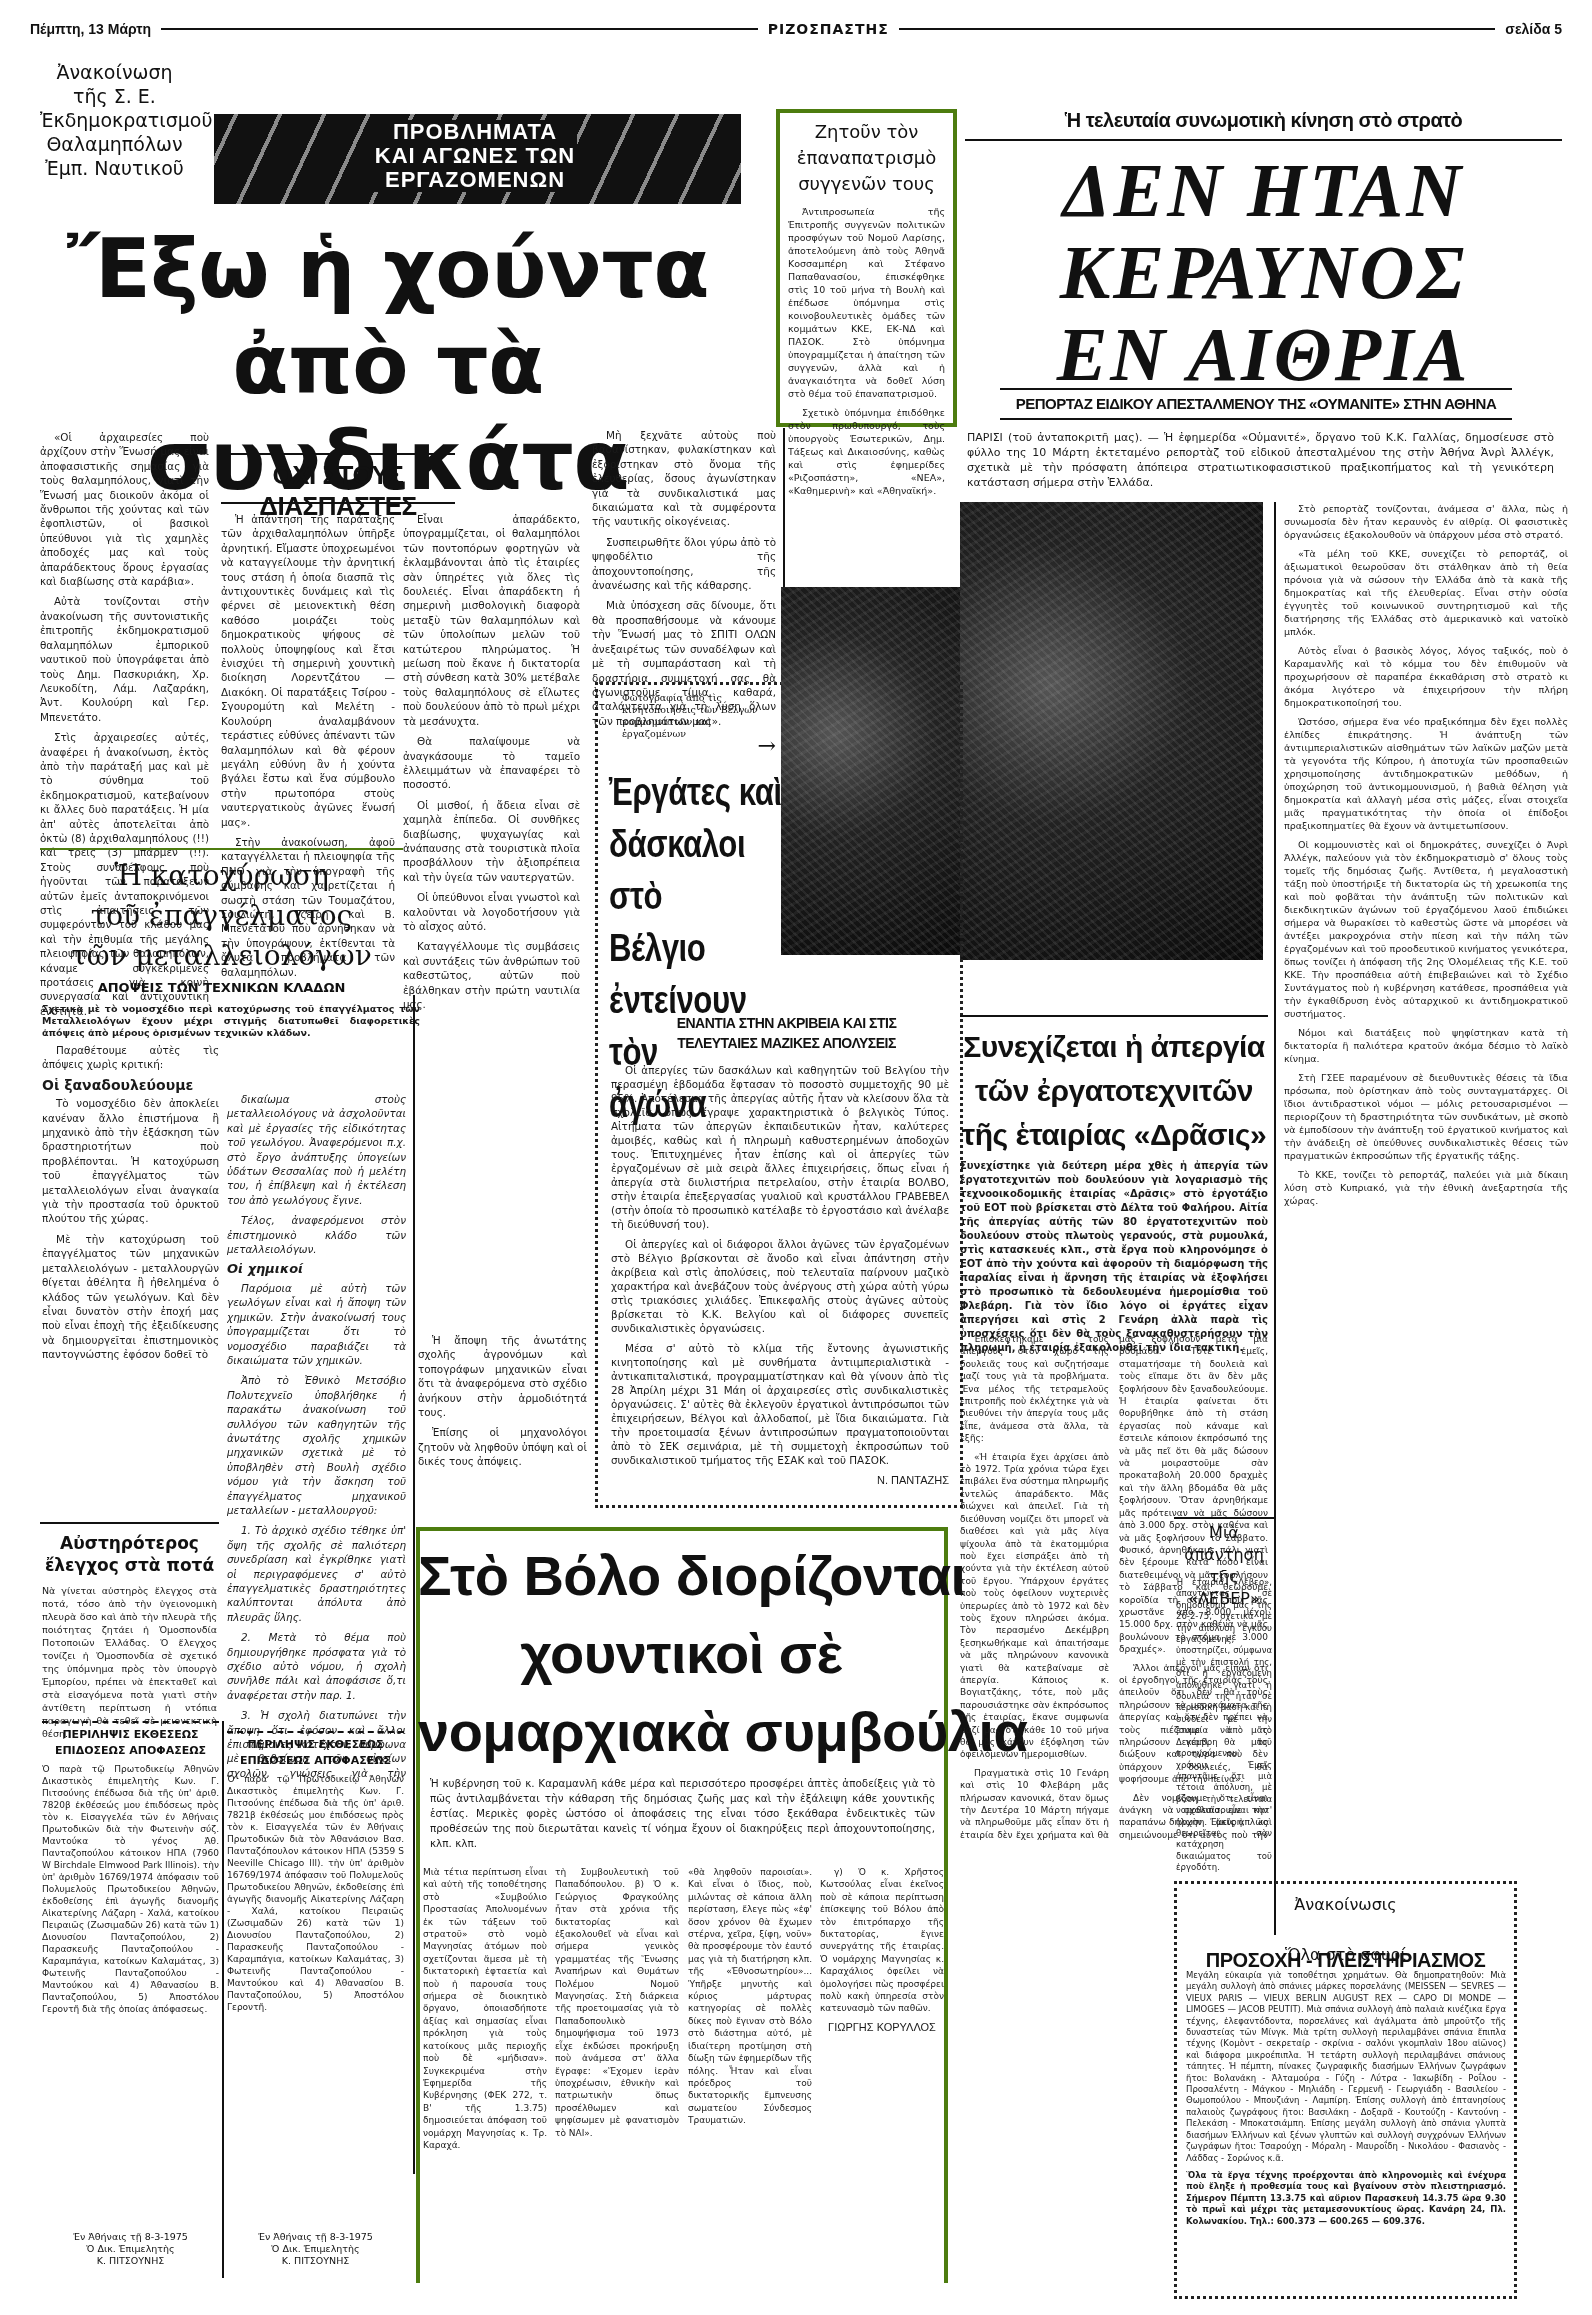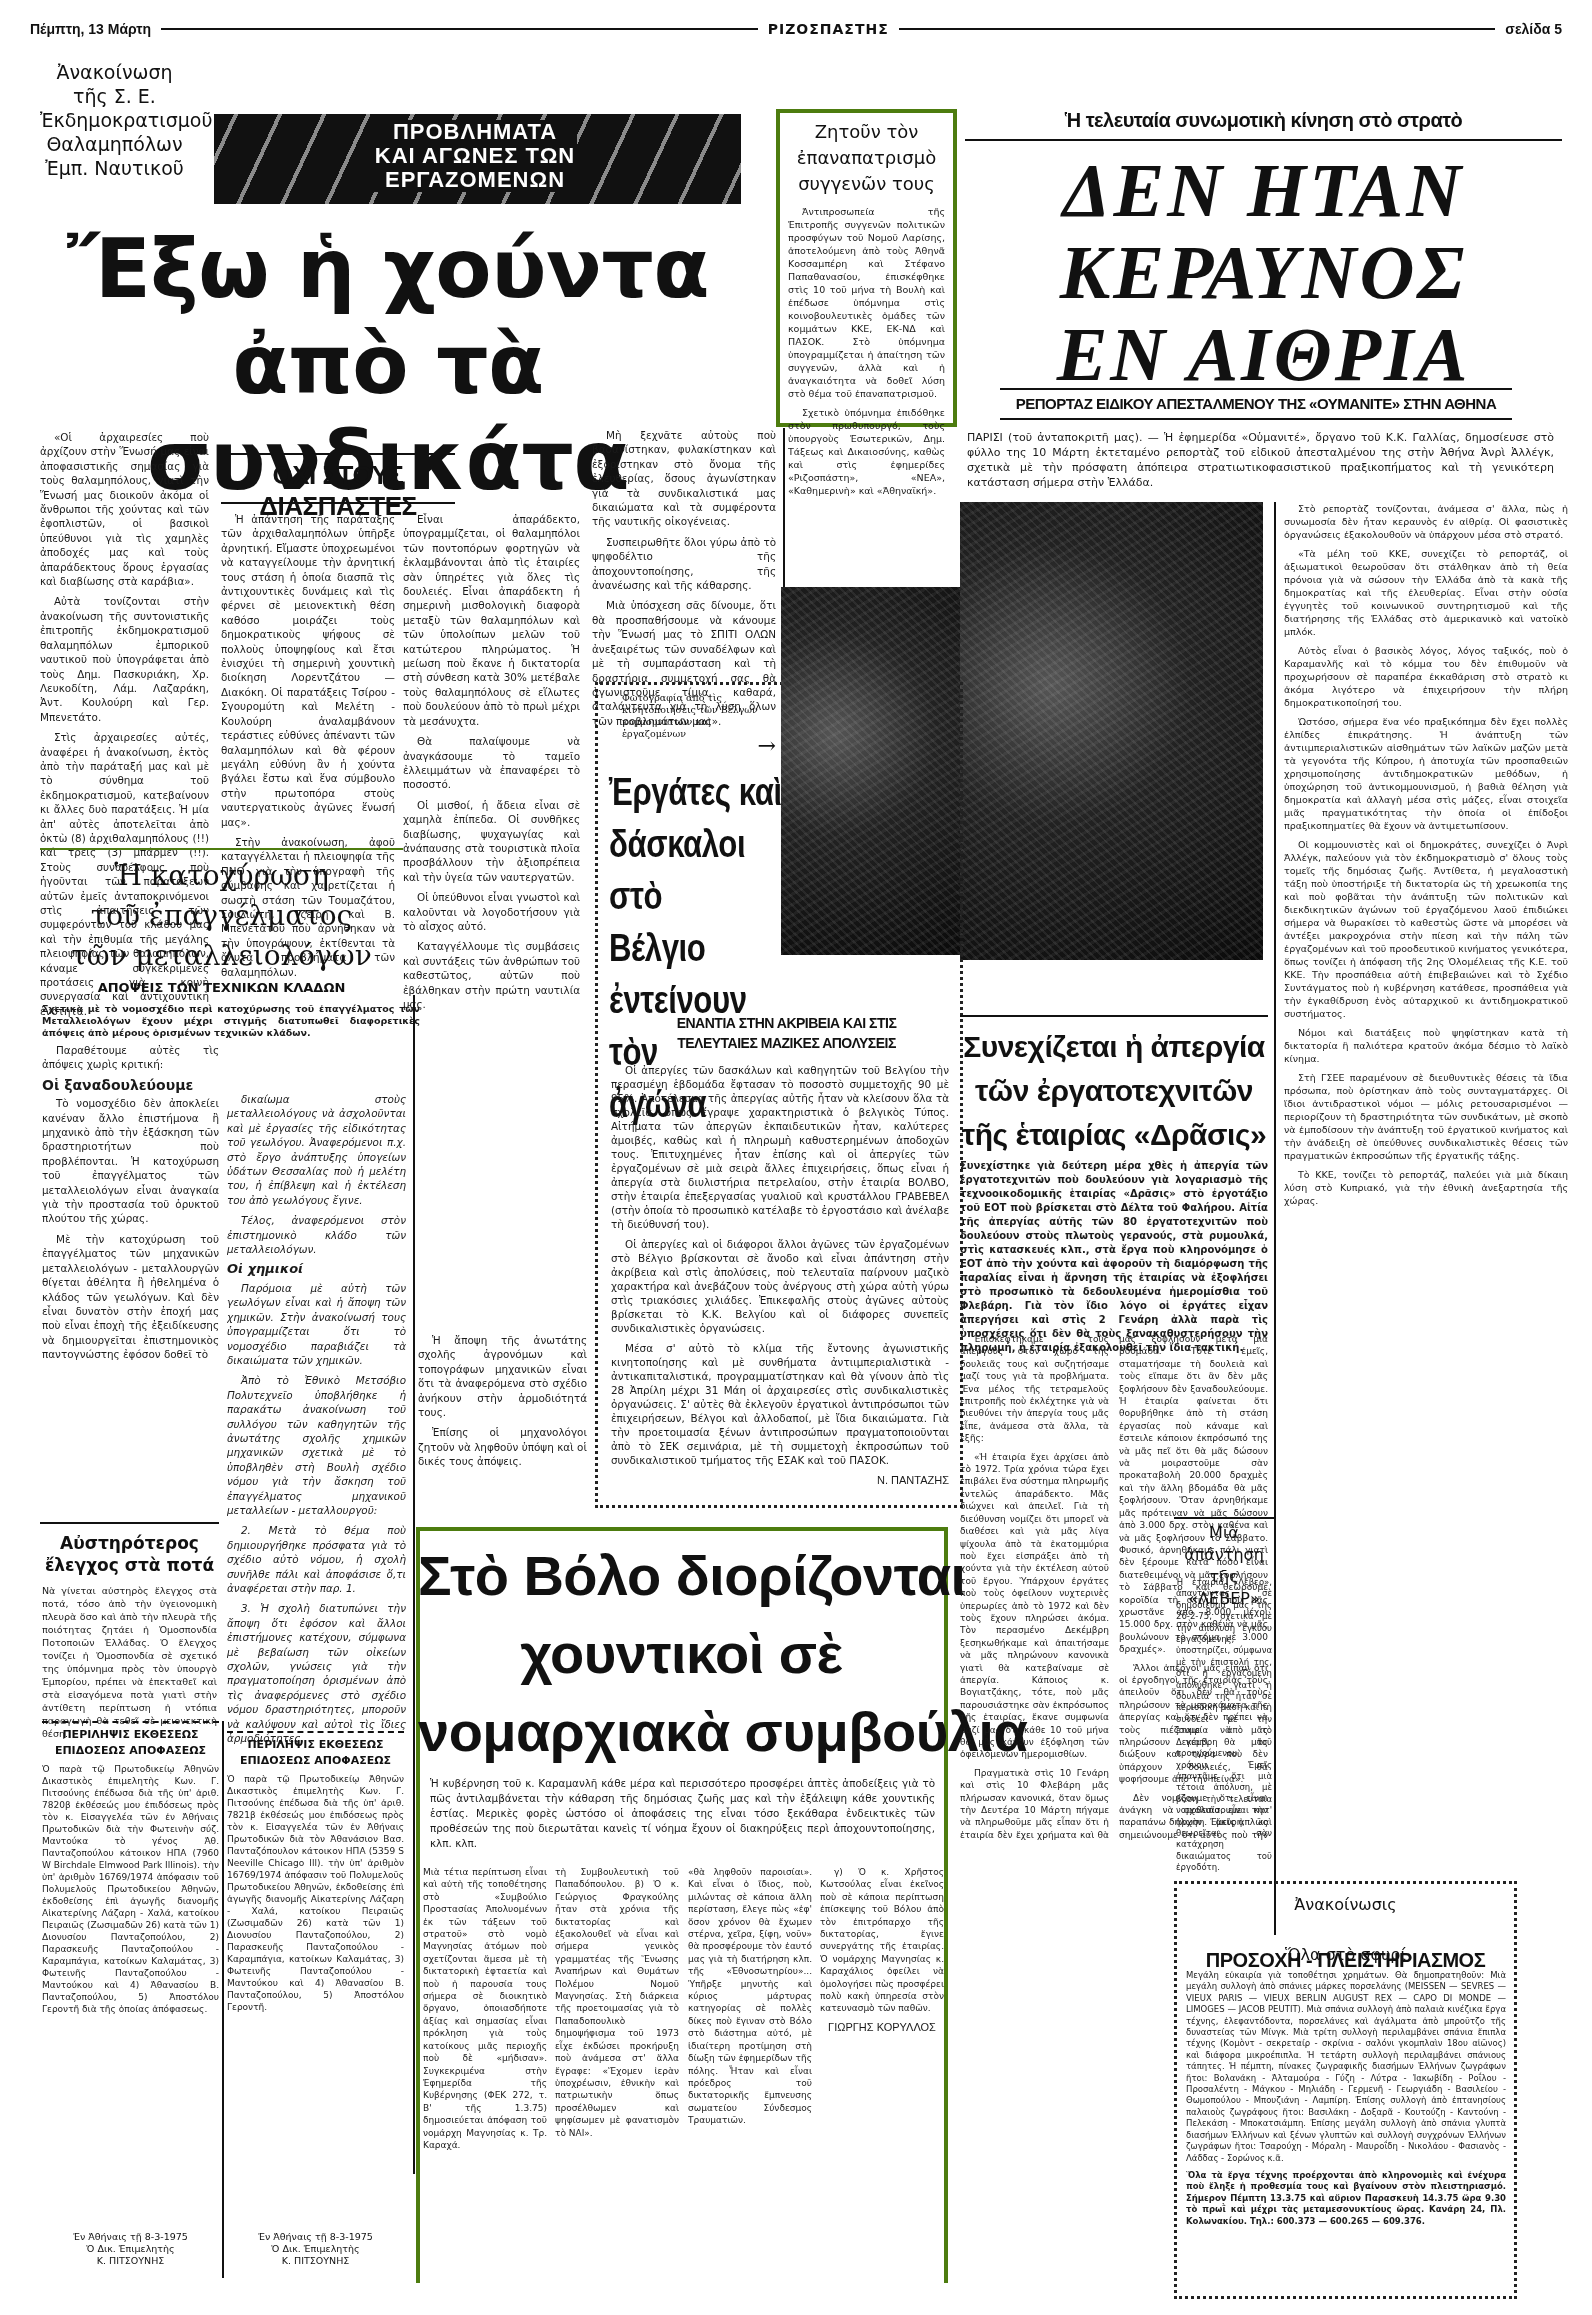--- a/index.html
+++ b/index.html
@@ -161,20 +161,21 @@
   <div class="sans-head bold" style="font-size:14px; margin:4px 0;">Οἱ ξαναδουλεύουμε</div>
   <p>Τὸ νομοσχέδιο δὲν ἀποκλείει κανέναν ἄλλο ἐπιστήμονα ἢ μηχανικὸ ἀπὸ τὴν ἐξάσκηση τῶν δραστηριοτήτων ποὺ προβλέπονται. Ἡ κατοχύρωση τοῦ ἐπαγγέλματος τῶν μεταλλειολόγων εἶναι ἀναγκαία γιὰ τὴν προστασία τοῦ ὀρυκτοῦ πλούτου τῆς χώρας.</p>
   <p>Μὲ τὴν κατοχύρωση τοῦ ἐπαγγέλματος τῶν μηχανικῶν μεταλλειολόγων - μεταλλουργῶν θίγεται ἀθέλητα ἢ ἠθελημένα ὁ κλάδος τῶν γεωλόγων. Καὶ δὲν εἶναι δυνατὸν στὴν ἐποχή μας ποὺ εἶναι ἐποχὴ τῆς ἐξειδίκευσης νὰ δημιουργεῖται ἐπιστημονικὸς παντογνώστης ἐφόσον δοθεῖ τὸ</p>
 </div>
 <div class="abs body-text" style="top:1092px; left:227px; width:179px; height:687px; overflow:hidden;font-style:italic;">
   <p>δικαίωμα στοὺς μεταλλειολόγους νὰ ἀσχολοῦνται καὶ μὲ ἐργασίες τῆς εἰδικότητας τοῦ γεωλόγου. Ἀναφερόμενοι π.χ. στὸ ἔργο ἀνάπτυξης ὑπογείων ὑδάτων Θεσσαλίας ποὺ ἡ μελέτη του, ἡ ἐπίβλεψη καὶ ἡ ἐκτέλεση του ἀπὸ γεωλόγους ἔγινε.</p>
   <p>Τέλος, ἀναφερόμενοι στὸν ἐπιστημονικὸ κλάδο τῶν μεταλλειολόγων.</p>
   <div class="sans-head bold" style="font-size:13px; margin:4px 0;">Οἱ χημικοί</div>
   <p>Παρόμοια μὲ αὐτὴ τῶν γεωλόγων εἶναι καὶ ἡ ἄποψη τῶν χημικῶν. Στὴν ἀνακοίνωσή τους ὑπογραμμίζεται ὅτι τὸ νομοσχέδιο παραβιάζει τὰ δικαιώματα τῶν χημικῶν.</p>
   <p>Ἀπὸ τὸ Ἐθνικὸ Μετσόβιο Πολυτεχνεῖο ὑποβλήθηκε ἡ παρακάτω ἀνακοίνωση τοῦ συλλόγου τῶν καθηγητῶν τῆς ἀνωτάτης σχολῆς χημικῶν μηχανικῶν σχετικὰ μὲ τὸ ὑποβληθὲν στὴ Βουλὴ σχέδιο νόμου γιὰ τὴν ἄσκηση τοῦ ἐπαγγέλματος μηχανικοῦ μεταλλείων - μεταλλουργοῦ:</p>
+  <p>1. Τὸ ἀρχικὸ σχέδιο τέθηκε ὑπ' ὄψη τῆς σχολῆς σὲ παλιότερη συνεδρίαση καὶ ἐγκρίθηκε γιατὶ οἱ περιγραφόμενες σ' αὐτὸ ἐπαγγελματικὲς δραστηριότητες καλύπτονται ἀπόλυτα ἀπὸ πλευρᾶς ὕλης.</p>
   <p>2. Μετὰ τὸ θέμα ποὺ δημιουργήθηκε πρόσφατα γιὰ τὸ σχέδιο αὐτὸ νόμου, ἡ σχολὴ συνῆλθε πάλι καὶ ἀποφάσισε ὅ,τι ἀναφέρεται στὴν παρ. 1.</p>
   <p>3. Ἡ σχολὴ διατυπώνει τὴν ἄποψη ὅτι ἐφόσον καὶ ἄλλοι ἐπιστήμονες κατέχουν, σύμφωνα μὲ βεβαίωση τῶν οἰκείων σχολῶν, γνώσεις γιὰ τὴν πραγματοποίηση ὁρισμένων ἀπὸ τὶς ἀναφερόμενες στὸ σχέδιο νόμου δραστηριότητες, μποροῦν νὰ καλύψουν καὶ αὐτοὶ τὶς ἴδιες ἁρμοδιότητες.</p>
 </div>
 <div class="vrule" style="top:995px; left:413px; height:1179px;"></div>
 <div class="abs body-text" style="top:1333px; left:418px; width:169px; height:179px; overflow:hidden;">
   <p>Ἡ ἄποψη τῆς ἀνωτάτης σχολῆς ἀγρονόμων καὶ τοπογράφων μηχανικῶν εἶναι ὅτι τὰ ἀναφερόμενα στὸ σχέδιο ἀνήκουν στὴν ἁρμοδιότητά τους.</p>
   <p>Ἐπίσης οἱ μηχανολόγοι ζητοῦν νὰ ληφθοῦν ὑπόψη καὶ οἱ δικές τους ἀπόψεις.</p>
 </div>
 
 <div class="hrule" style="top:1522px; left:40px; width:179px;"></div>

